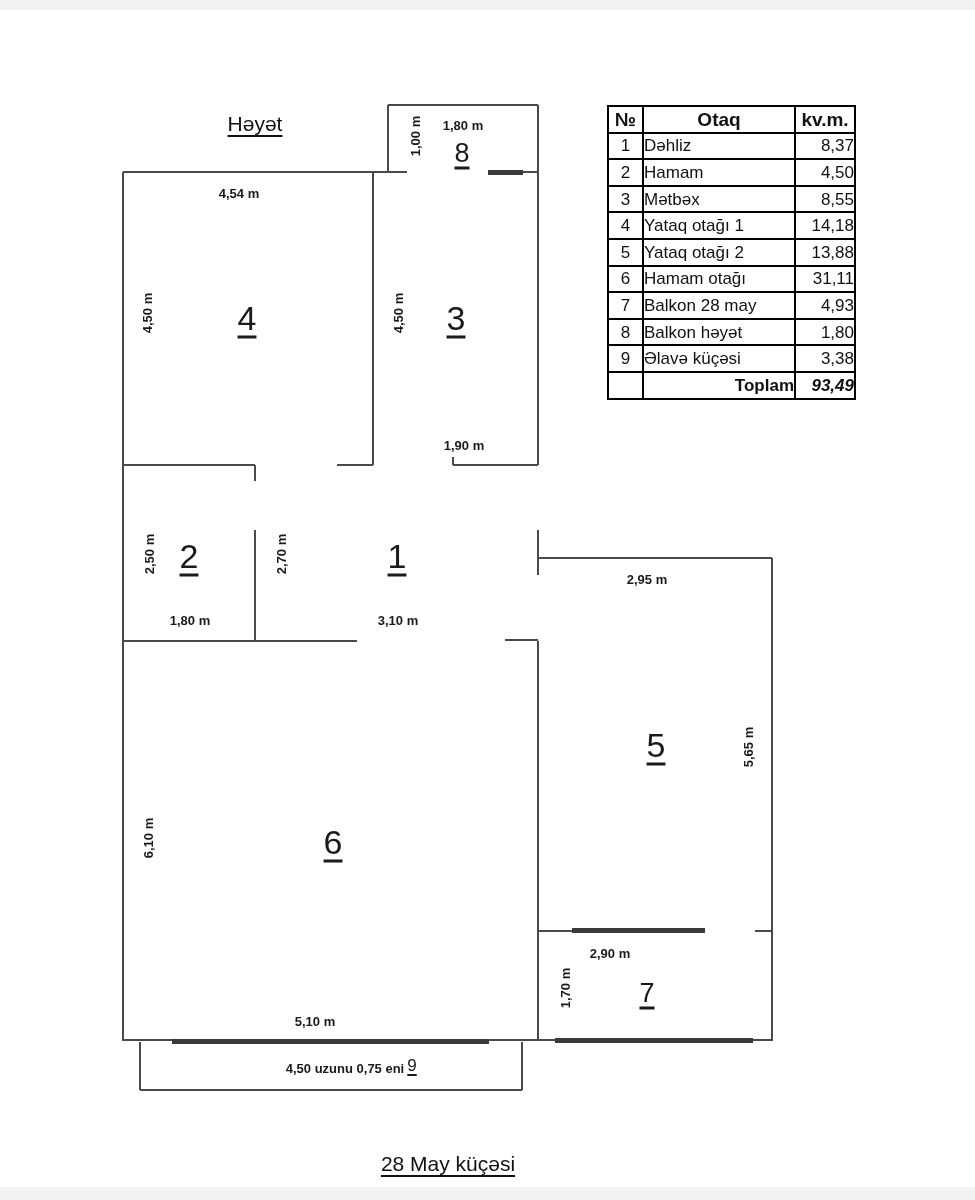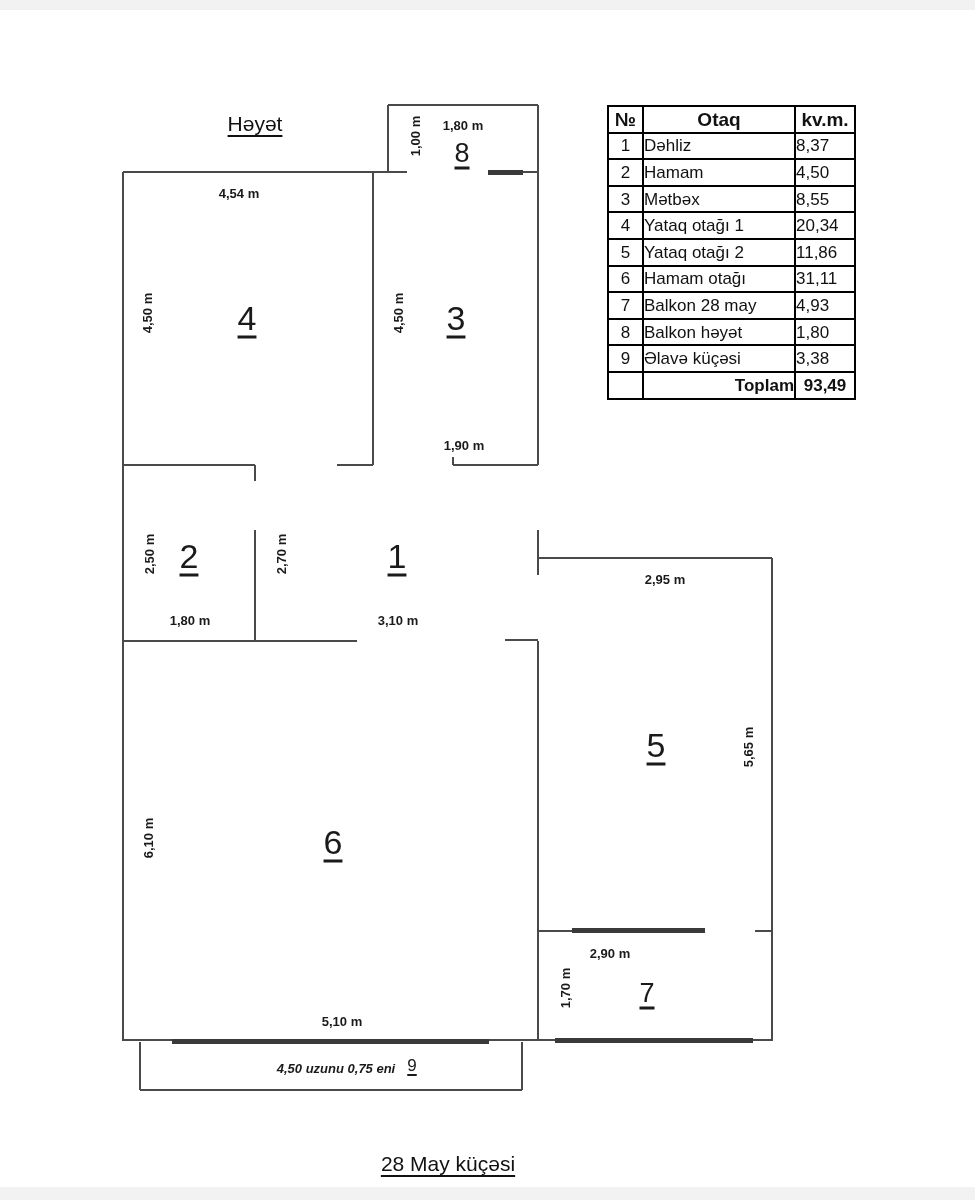--- a/index.html
+++ b/index.html
@@ -31,24 +31,24 @@
     table-layout:fixed;
   }
   table.areas th, table.areas td{
     border:2px solid #000;padding:0;line-height:1;height:24.6px;overflow:hidden;
   }
   table.areas th{font-size:19px;font-weight:bold;text-align:center;}
   table.areas td{font-size:17px;}
   .c1{width:33px;text-align:center;}
   .c2{width:150px;text-align:left;}
   td.c2{padding-left:7px;}
-  .c3{width:58px;text-align:left;}
+  .c3{width:58px;text-align:right;}
   td.total-no{border-left:none;border-bottom:none;background:transparent;}
   td.total-label{font-weight:bold;text-align:right;padding-left:0;}
-  td.total-val{font-weight:bold;text-align:center;}
+  td.total-val{font-weight:bold;text-align:right;font-style:italic;}
 </style>
 </head>
 <body>
 
 <div class="page">
 
   <div class="strip top"></div>
   <div class="strip bottom"></div>
 
   <svg class="walls" width="975" height="1200" viewBox="0 0 975 1200" shape-rendering="crispEdges">
@@ -118,33 +118,33 @@
   <span class="lbl num small" style="left:462px;top:153px;">8</span>
 
   <span class="lbl dim rot" style="left:149px;top:554px;">2,50 m</span>
   <span class="lbl num" style="left:189px;top:556px;">2</span>
   <span class="lbl dim" style="left:190px;top:620px;">1,80 m</span>
 
   <span class="lbl dim rot" style="left:281px;top:554px;">2,70 m</span>
   <span class="lbl num" style="left:397px;top:556px;">1</span>
   <span class="lbl dim" style="left:398px;top:620px;">3,10 m</span>
 
-  <span class="lbl dim" style="left:647px;top:579px;margin-left:18px;">2,95 m</span>
+  <span class="lbl dim" style="left:647px;top:579px;">2,95 m</span>
   <span class="lbl num" style="left:656px;top:745px;">5</span>
   <span class="lbl dim rot" style="left:748px;top:747px;">5,65 m</span>
 
   <span class="lbl dim rot" style="left:148px;top:838px;">6,10 m</span>
   <span class="lbl num" style="left:333px;top:842px;">6</span>
-  <span class="lbl dim" style="left:342px;top:1021px;">5,10 m</span>
+  <span class="lbl dim" style="left:315px;top:1021px;">5,10 m</span>
 
   <span class="lbl dim" style="left:610px;top:953px;">2,90 m</span>
   <span class="lbl dim rot" style="left:565px;top:988px;">1,70 m</span>
   <span class="lbl num small" style="left:647px;top:993px;">7</span>
 
-  <span class="lbl dim" style="left:336px;top:1068px;font-style:italic;">4,50 uzunu 0,75 eni</span>
+  <span class="lbl dim" style="left:345px;top:1068px;">4,50 uzunu 0,75 eni</span>
   <span class="lbl num tiny" style="left:412px;top:1066px;">9</span>
 
   <table class="areas">
     <thead>
       <tr>
         <th class="c1">№</th>
         <th class="c2">Otaq</th>
         <th class="c3">kv.m.</th>
       </tr>
     </thead>
@@ -160,26 +160,26 @@
         <td class="c3">4,50</td>
       </tr>
       <tr>
         <td class="c1">3</td>
         <td class="c2">Mətbəx</td>
         <td class="c3">8,55</td>
       </tr>
       <tr>
         <td class="c1">4</td>
         <td class="c2">Yataq otağı 1</td>
-        <td class="c3">20,34</td>
+        <td class="c3">14,18</td>
       </tr>
       <tr>
         <td class="c1">5</td>
         <td class="c2">Yataq otağı 2</td>
-        <td class="c3">11,86</td>
+        <td class="c3">13,88</td>
       </tr>
       <tr>
         <td class="c1">6</td>
         <td class="c2">Hamam otağı</td>
         <td class="c3">31,11</td>
       </tr>
       <tr>
         <td class="c1">7</td>
         <td class="c2">Balkon 28 may</td>
         <td class="c3">4,93</td>

